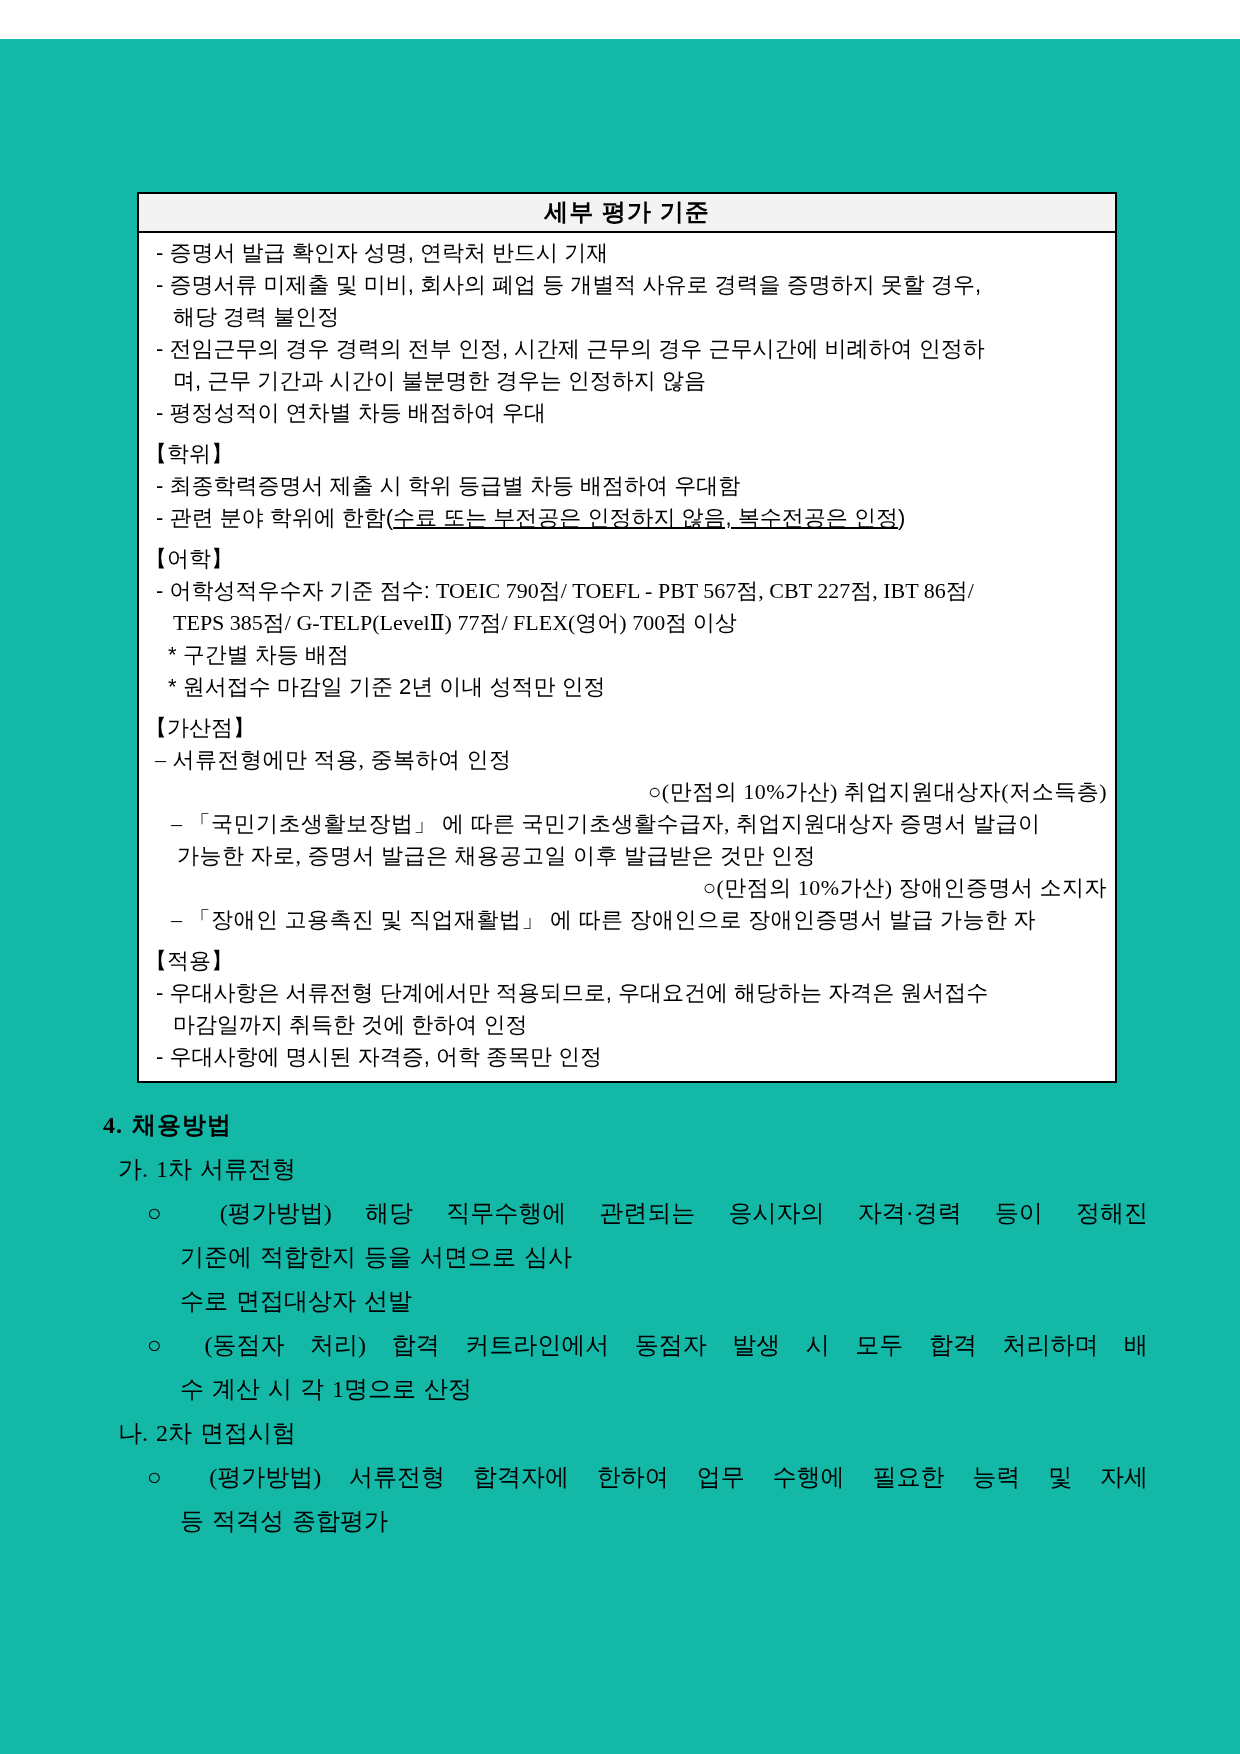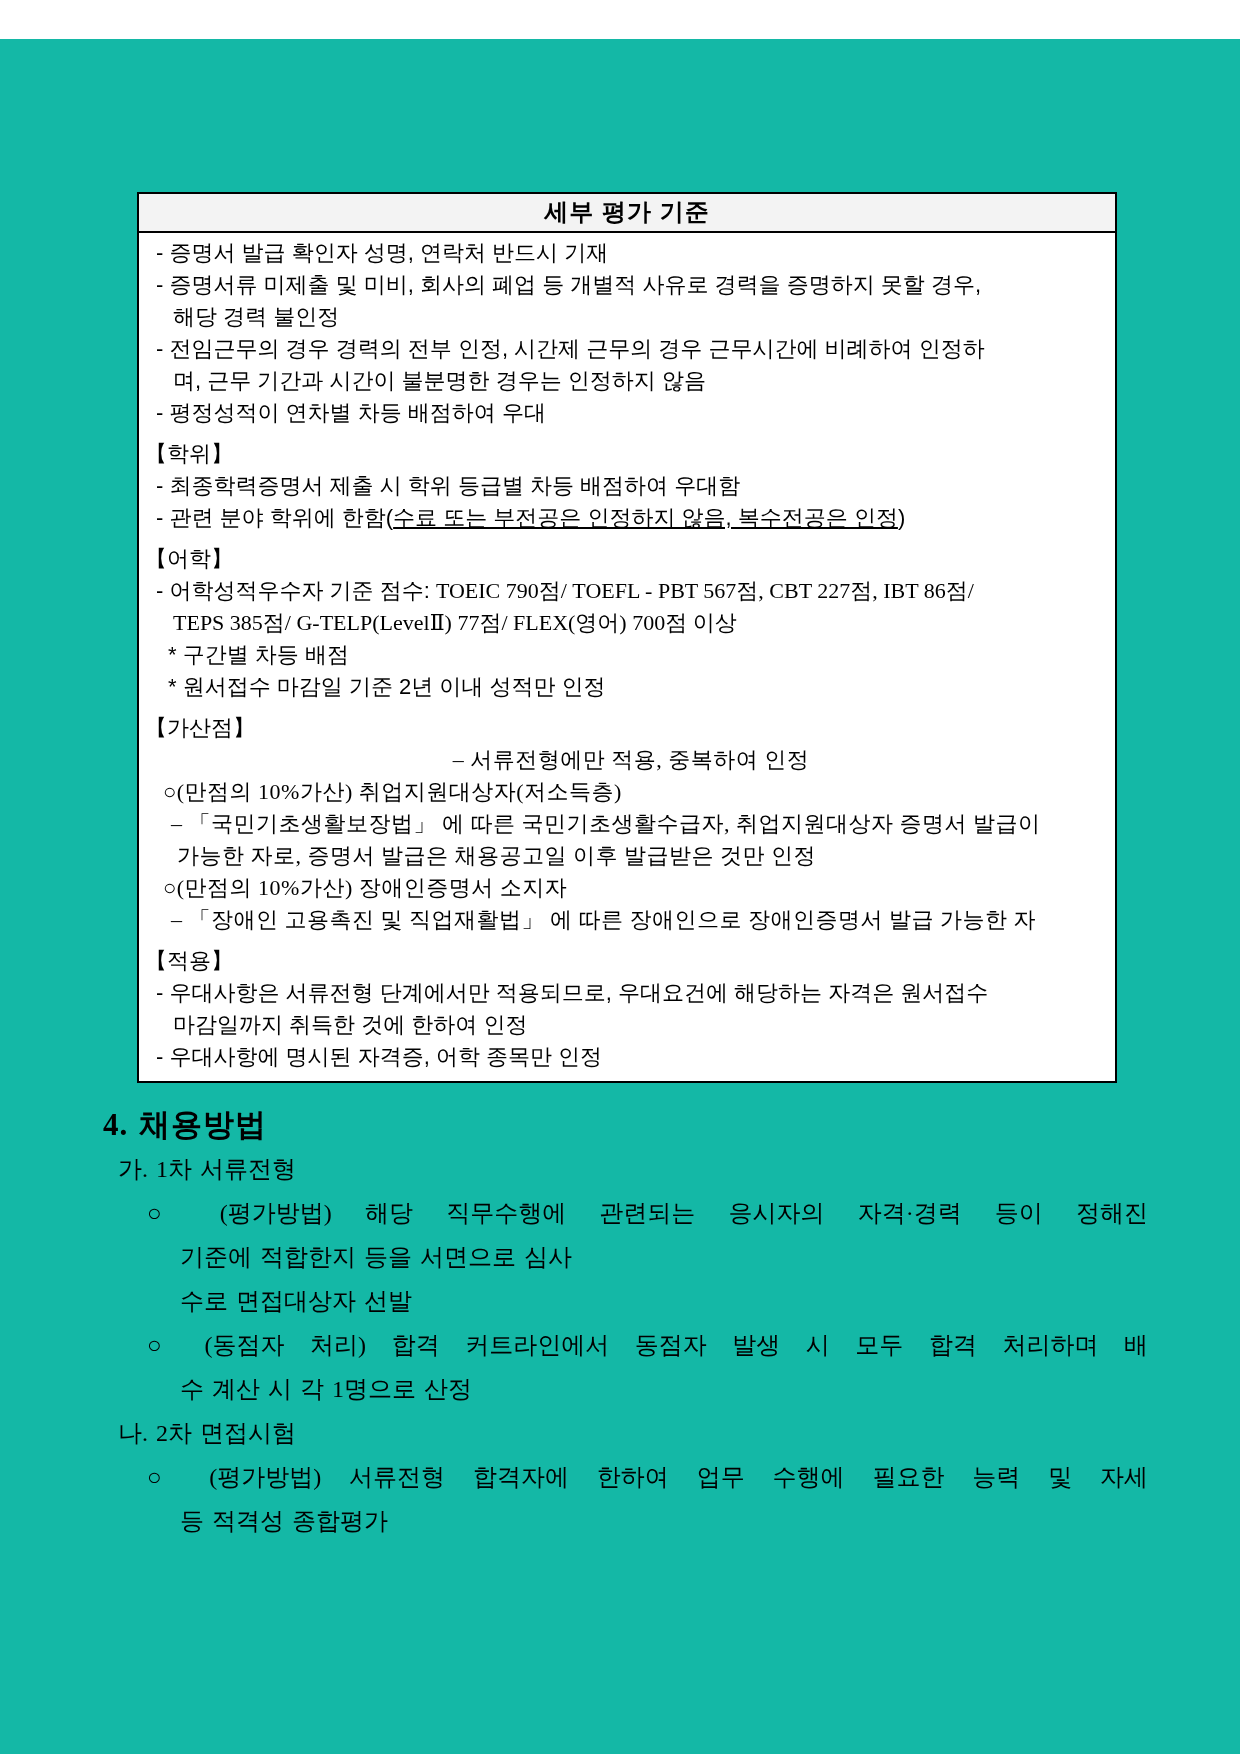--- a/index.html
+++ b/index.html
@@ -42,38 +42,38 @@
     line-height: 32px;
     white-space: nowrap;
   }
   .g { font-family: "Liberation Sans", "DejaVu Sans", sans-serif; }
   .s { font-family: "Liberation Serif", "DejaVu Serif", serif; letter-spacing: 0.5px; }
   .h   { padding-left: 2px; }
   .sec { margin-top: 9px; }
   .d   { padding-left: 13px; }
   .c   { padding-left: 30px; }
   .st  { padding-left: 25px; }
-  .bd  { padding-left: 12px; text-align: center; }
-  .bo  { padding-left: 20px; }
+  .bd  { padding-left: 12px; }
+  .bo  { padding-left: 20px; text-align: right; }
   .bsd { padding-left: 28px; }
   .bsc { padding-left: 34px; }
   .bu  { font-weight: normal; text-decoration: underline; }
   .en  { font-family: "Liberation Serif", "DejaVu Serif", serif; }
   
   .sec4 {
     position: absolute;
     left: 103px;
     top: 1064px;
     width: 1045px;
     font-family: "Liberation Serif", "DejaVu Serif", serif;
     word-spacing: 2px;
   }
   .s4ttl {
     font-weight: bold;
-    font-size: 31px;
+    font-size: 24px;
     line-height: 44px;
     letter-spacing: 1px;
   }
   .s4sub {
     font-size: 24px;
     line-height: 44px;
     padding-left: 15px;
   }
   .s4b {
     font-size: 24px;

